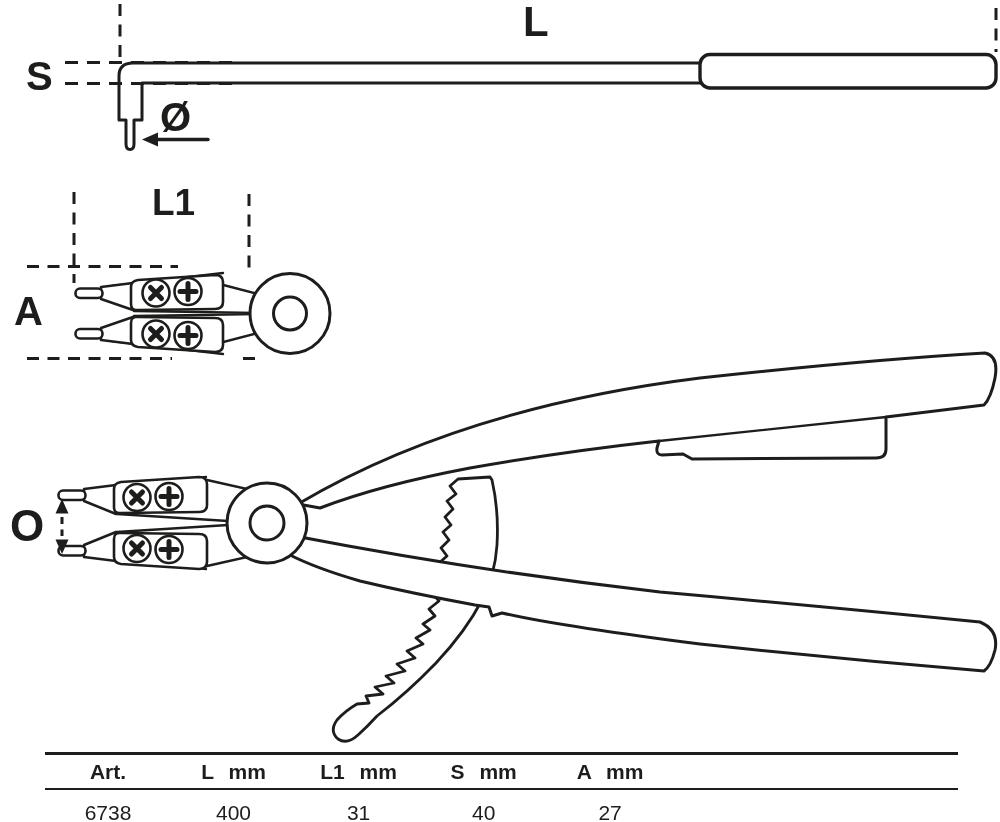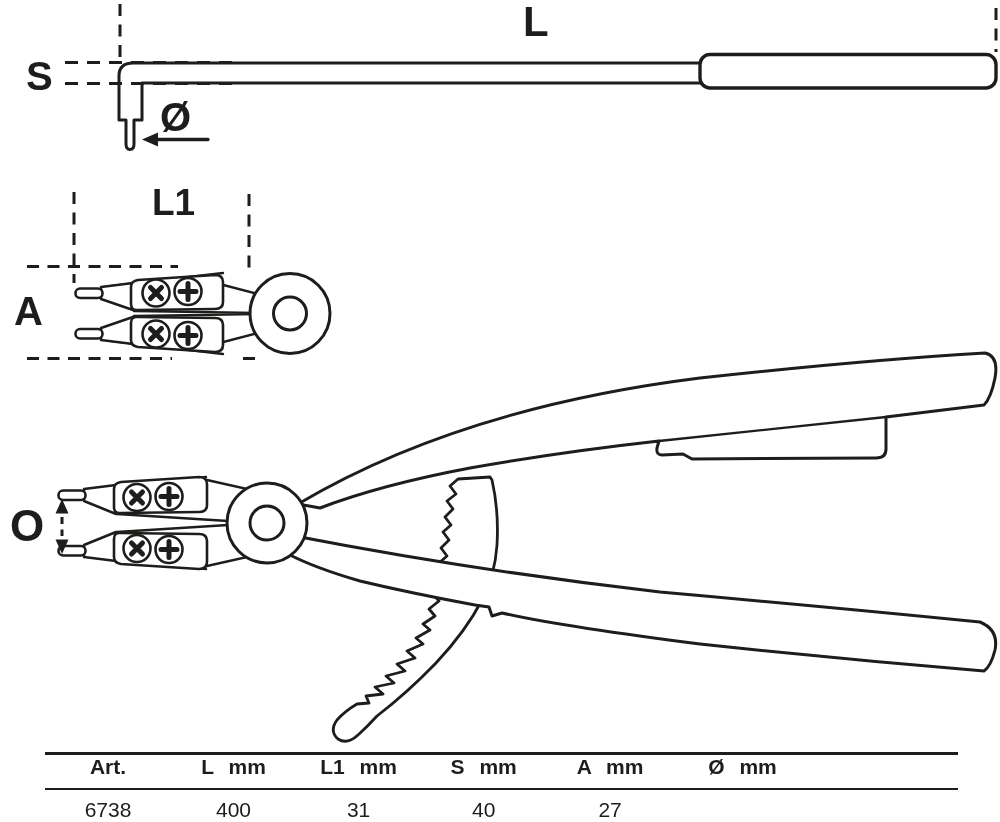--- a/index.html
+++ b/index.html
@@ -10,21 +10,21 @@
   .f  {fill:#ffffff;stroke:#1d1d1b;stroke-width:3;stroke-linejoin:round;}
   .f2 {fill:#ffffff;stroke:#1d1d1b;stroke-width:2.6;stroke-linejoin:round;}
   .ln2{stroke:#1d1d1b;stroke-width:2.4;fill:none;stroke-linecap:round;stroke-linejoin:round;}
   .dash {stroke:#1d1d1b;stroke-width:3;fill:none;stroke-dasharray:13 9;}
   .dashv{stroke:#1d1d1b;stroke-width:3;fill:none;stroke-dasharray:12 8.5;}
   .dash2{stroke:#1d1d1b;stroke-width:3;fill:none;stroke-dasharray:7 5.5;}
   .cross{stroke:#1d1d1b;stroke-width:5;fill:none;stroke-linecap:round;}
   .blk{fill:#1d1d1b;stroke:none;}
   .spec-table{position:absolute;left:45px;top:752px;width:913px;
               border-top:3px solid #1d1d1b;border-bottom:3px solid #1d1d1b;}
-  .tr{display:flex;align-items:flex-start;}
+  .tr{display:flex;align-items:center;}
   .tr.head{height:33px;border-bottom:2.5px solid #1d1d1b;font-weight:bold;word-spacing:9px;}
   .tr.vals{height:29px;font-weight:normal;margin-top:8px;}
   .tc{text-align:center;font-size:21px;white-space:nowrap;}
   .c1{width:13.8%}.c2{width:13.7%}.c3{width:13.7%}.c4{width:13.7%}
   .c5{width:14.0%}.c6{width:15.0%}.c7{width:16.1%}
 </style>
 </head>
 <body>
 
 <div class="stage">
@@ -120,21 +120,20 @@
 </svg>
 
 
 <div class="spec-table">
   <div class="tr head">
     <div class="tc c1">Art.</div>
     <div class="tc c2">L mm</div>
     <div class="tc c3">L1 mm</div>
     <div class="tc c4">S mm</div>
     <div class="tc c5">A mm</div>
-    <div class="tc c6">Ø mm</div>
   </div>
   <div class="tr vals">
     <div class="tc c1">6738</div>
     <div class="tc c2">400</div>
     <div class="tc c3">31</div>
     <div class="tc c4">40</div>
     <div class="tc c5">27</div>
   </div>
 </div>
 

